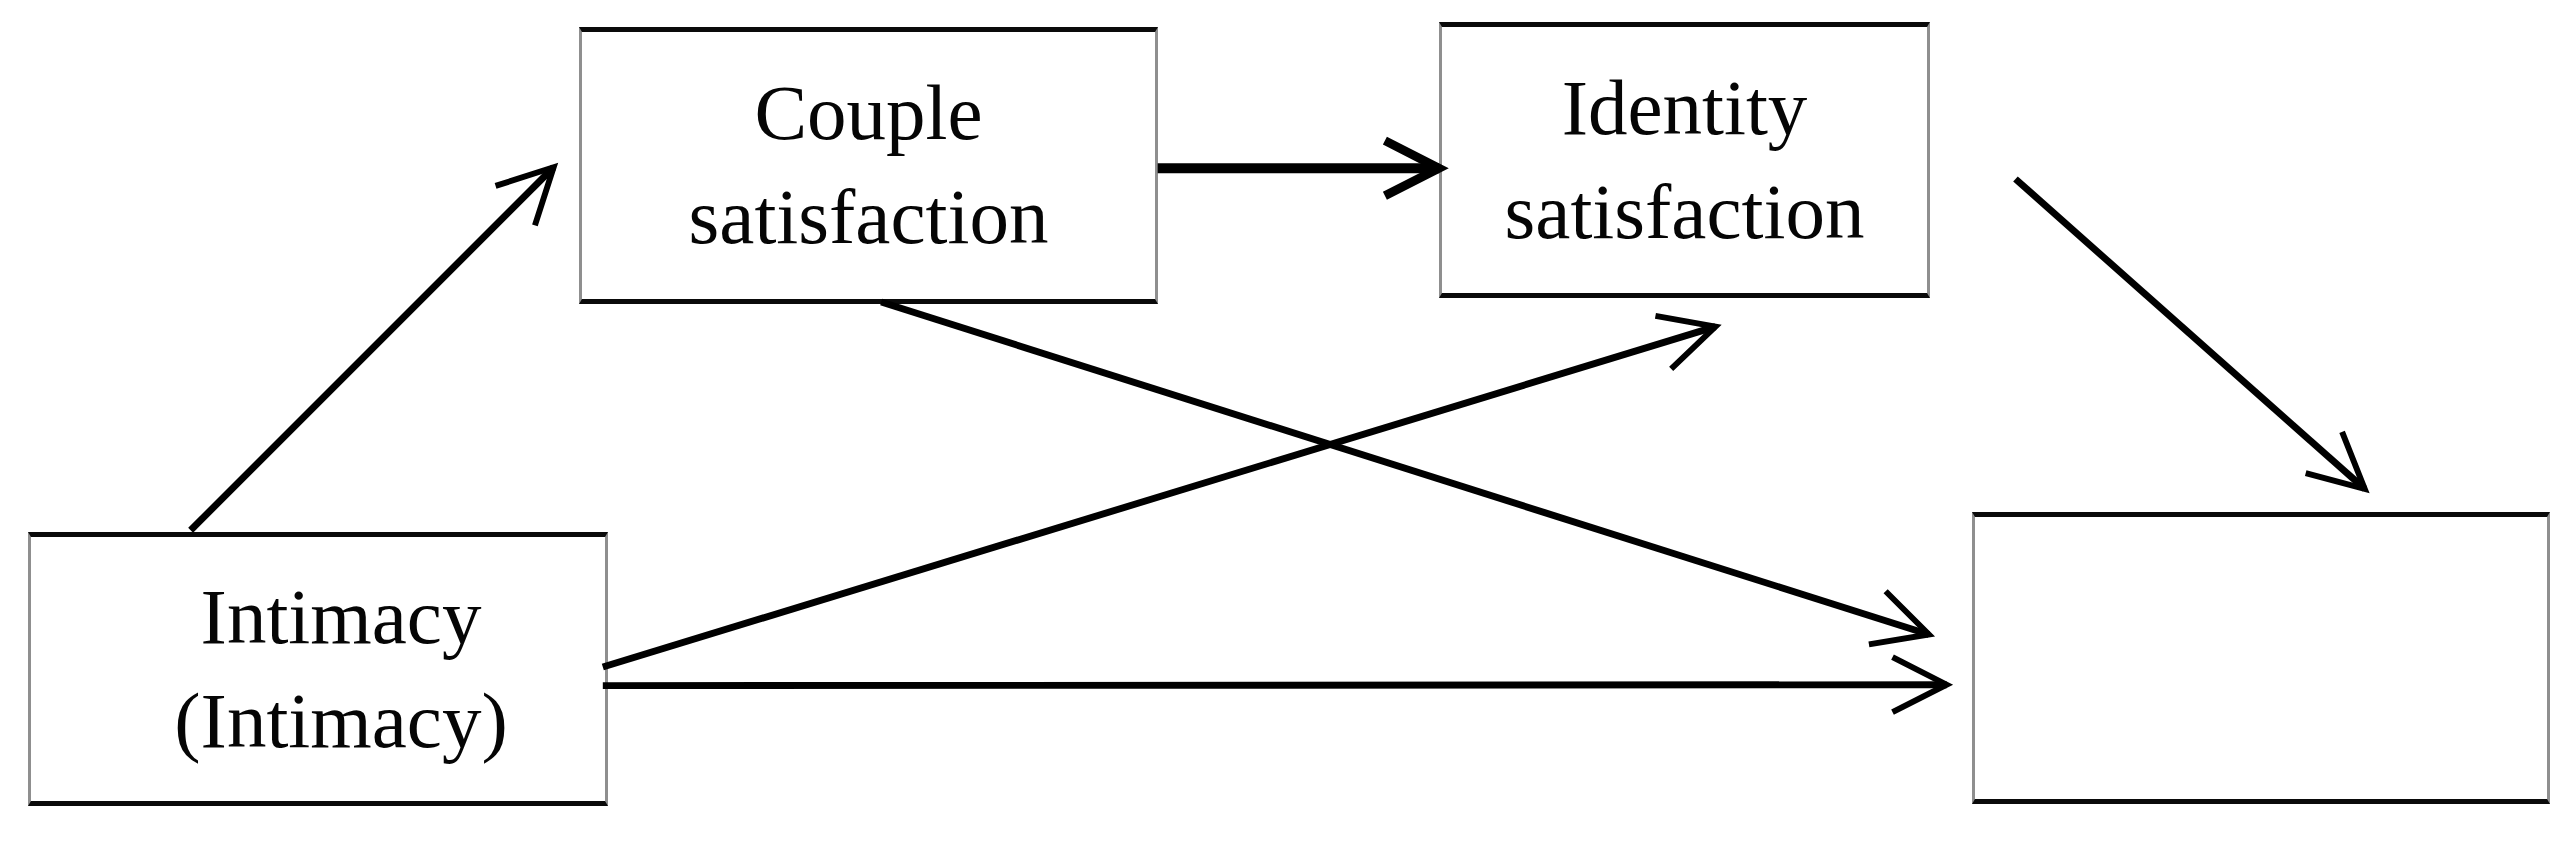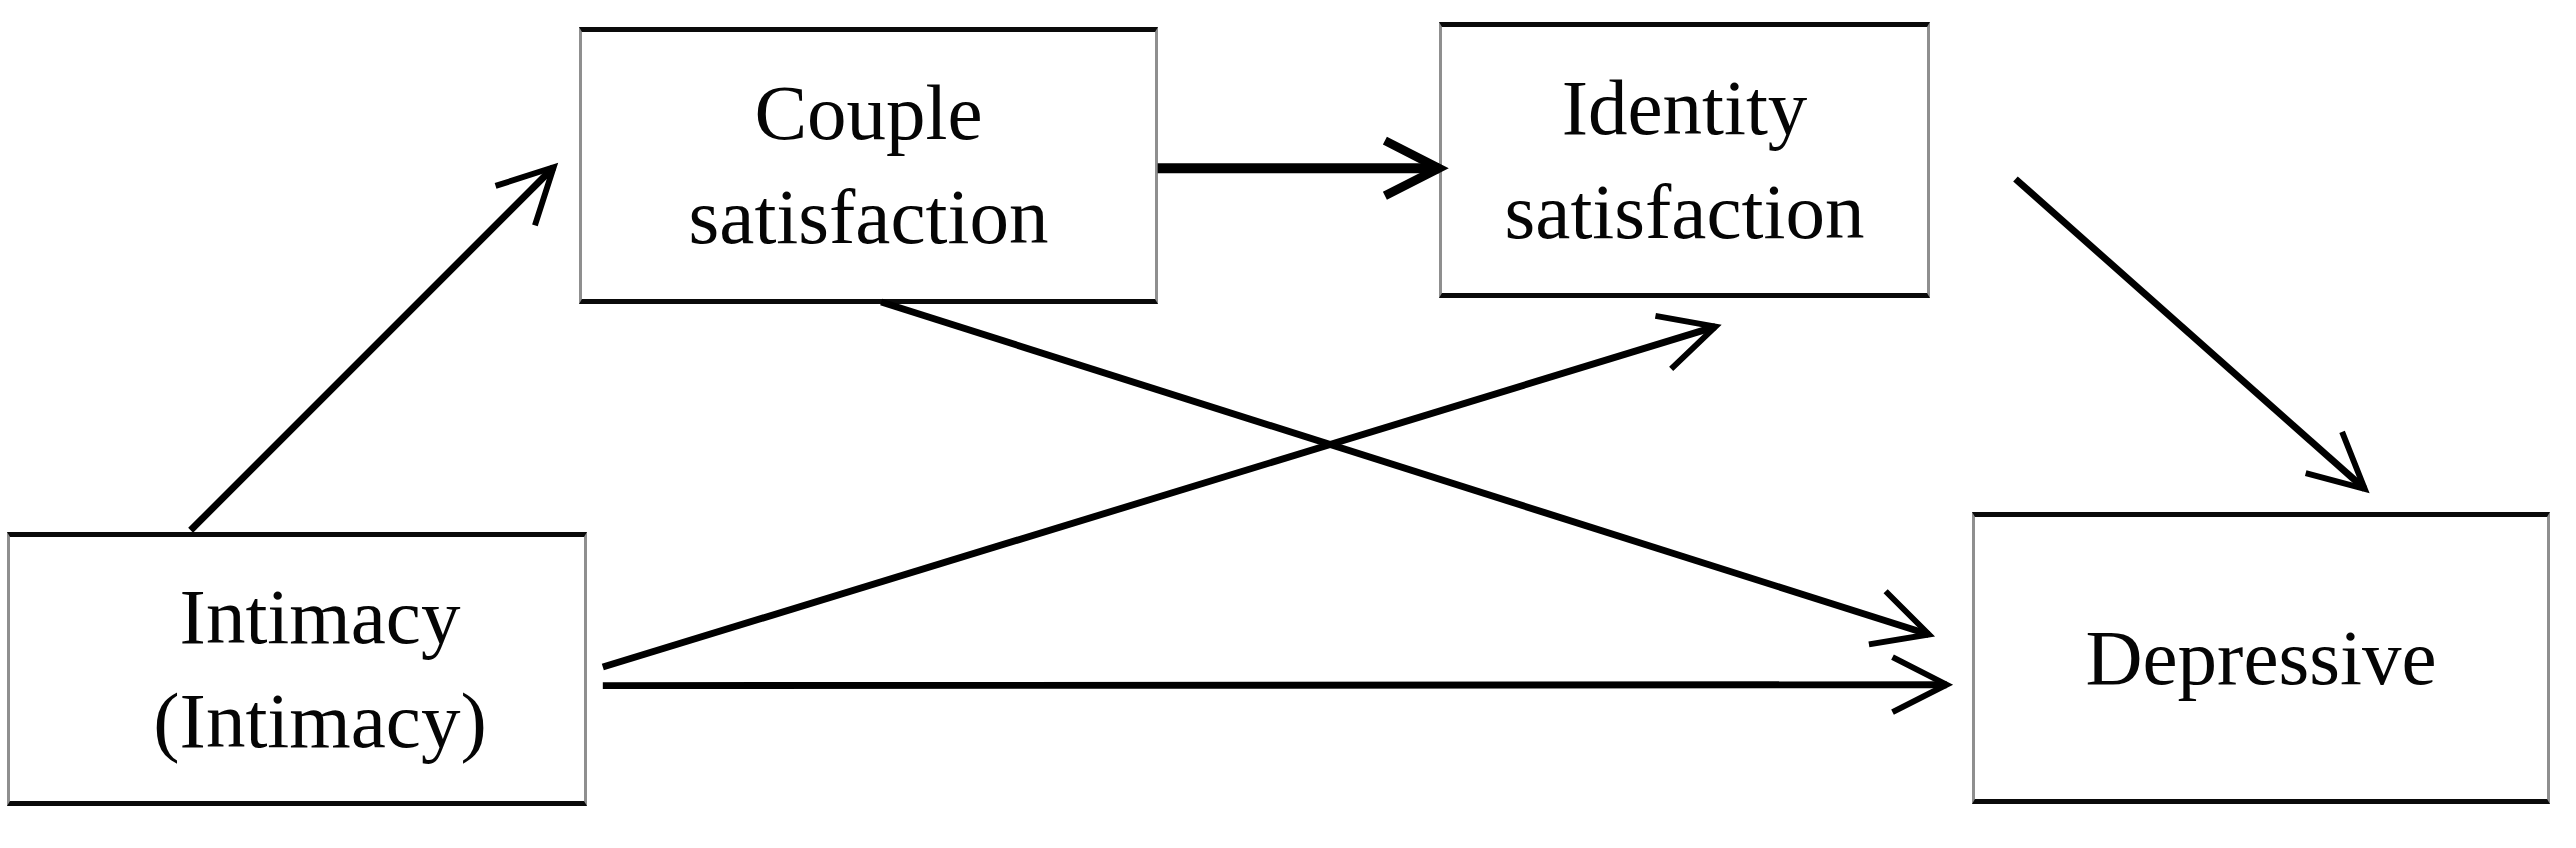--- a/index.html
+++ b/index.html
@@ -29,21 +29,21 @@
     border-left:3.9px solid var(--border-v);
     border-right:3.9px solid var(--border-v);
     display:flex;flex-direction:column;
     justify-content:center;align-items:center;
     text-align:center;
     font-family:"Liberation Serif","DejaVu Serif",serif;
     font-size:79px;line-height:104px;
     color:var(--text-color);
     white-space:nowrap;
   }
-  #node-intimacy   {left:7px;  top:532px; width:580px; height:274px;padding-left:46px;}
+  #node-intimacy   {left:28px;  top:532px; width:580px; height:274px;padding-left:46px;}
   #node-couple     {left:579px; top:26.6px;  width:579px; height:277px;}
   #node-identity   {left:1439px;top:21.7px;  width:491px; height:276px;}
   #node-depressive {left:1972px;top:512px; width:578px; height:292px;}
   .shaft{stroke:var(--line-color);stroke-width:7;fill:none;}
   .shaft.thick{stroke-width:10;}
   .head{stroke:var(--line-color);stroke-width:6;fill:none;stroke-linejoin:miter;}
   .head.thick{stroke-width:9;}
 </style>
 </head>
 <body>
@@ -59,21 +59,20 @@
     <span>Couple</span>
     <span>satisfaction</span>
   </div>
 
   <div class="node" id="node-identity">
     <span>Identity</span>
     <span>satisfaction</span>
   </div>
 
   <div class="node" id="node-depressive">
-    <span>Depressive</span>
   </div>
 
   <svg id="arrow-layer" width="2576" height="848" viewBox="0 0 2617 862" aria-hidden="true">
 
     <g>
       <line class="shaft" x1="193" y1="539" x2="562" y2="170"></line>
       <polyline class="head" points="503,189 562,170 543,229"></polyline>
     </g>
 
     <g>

